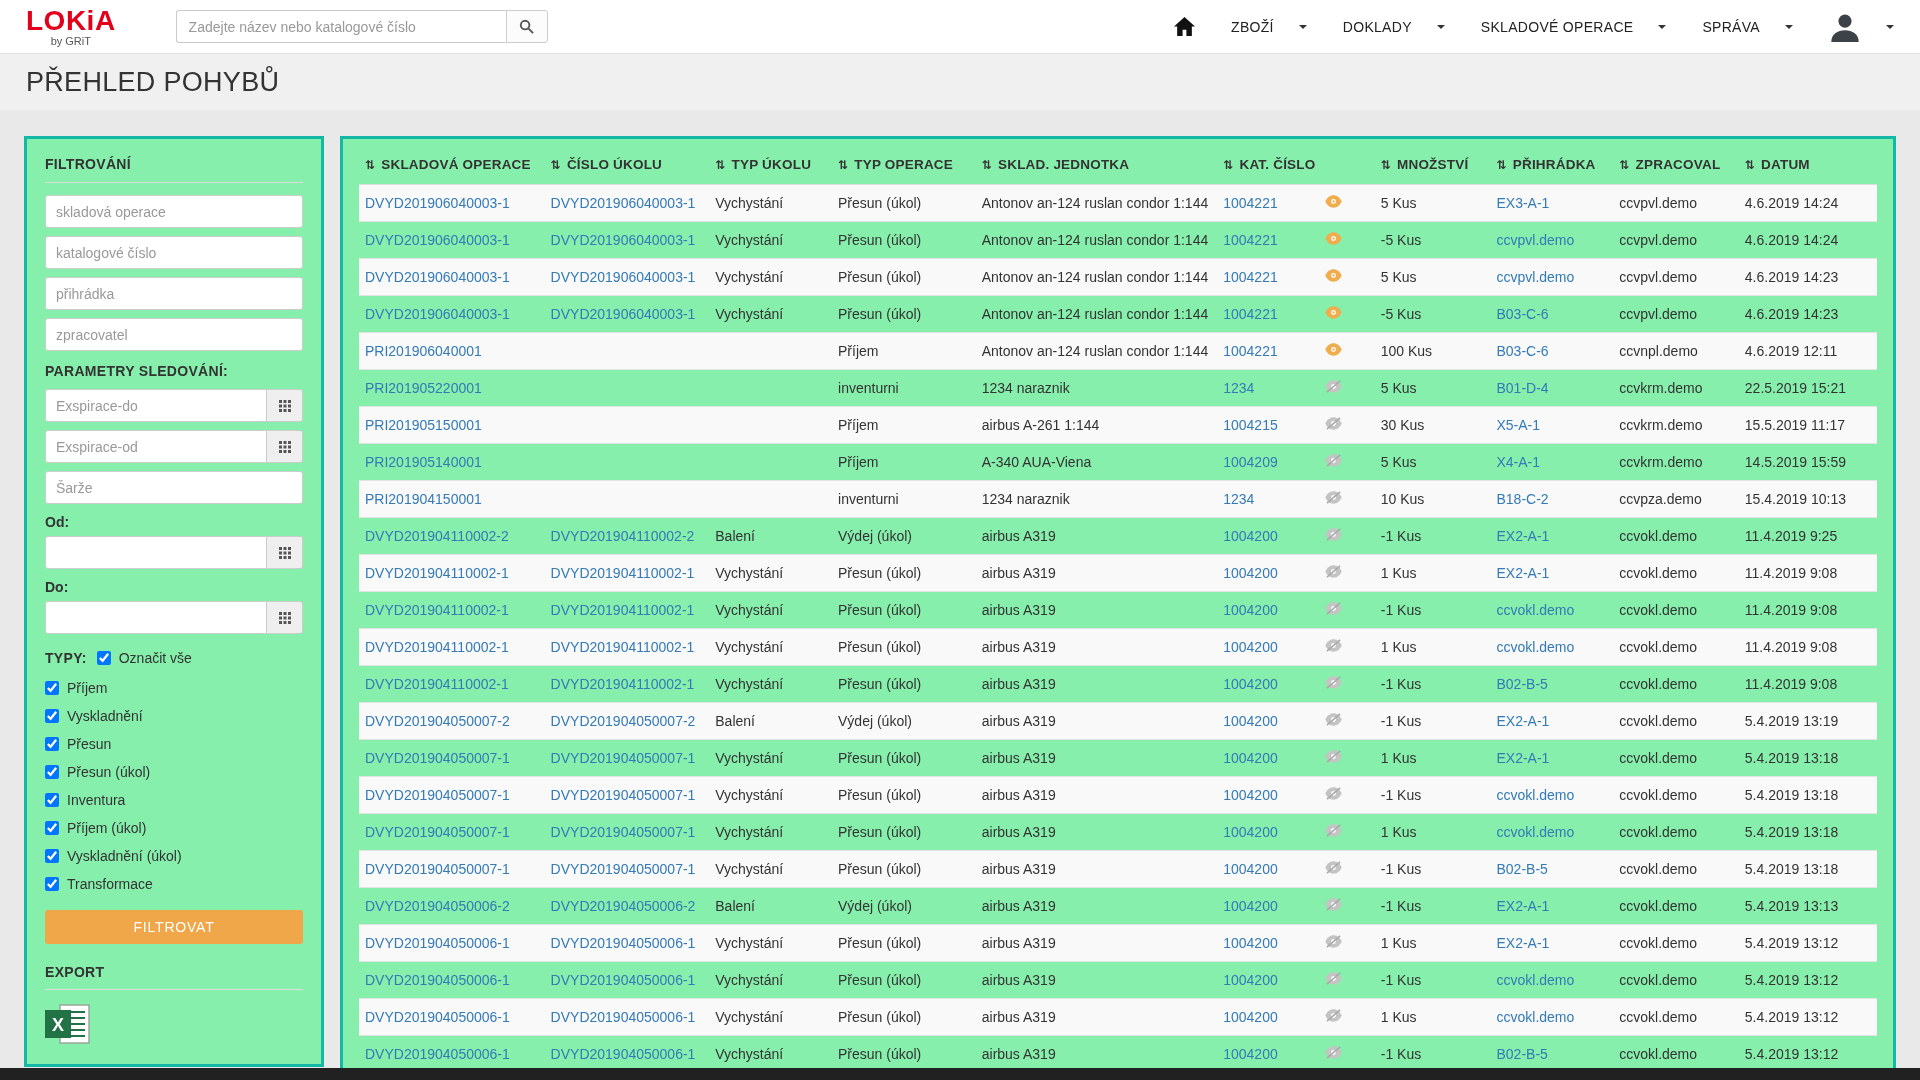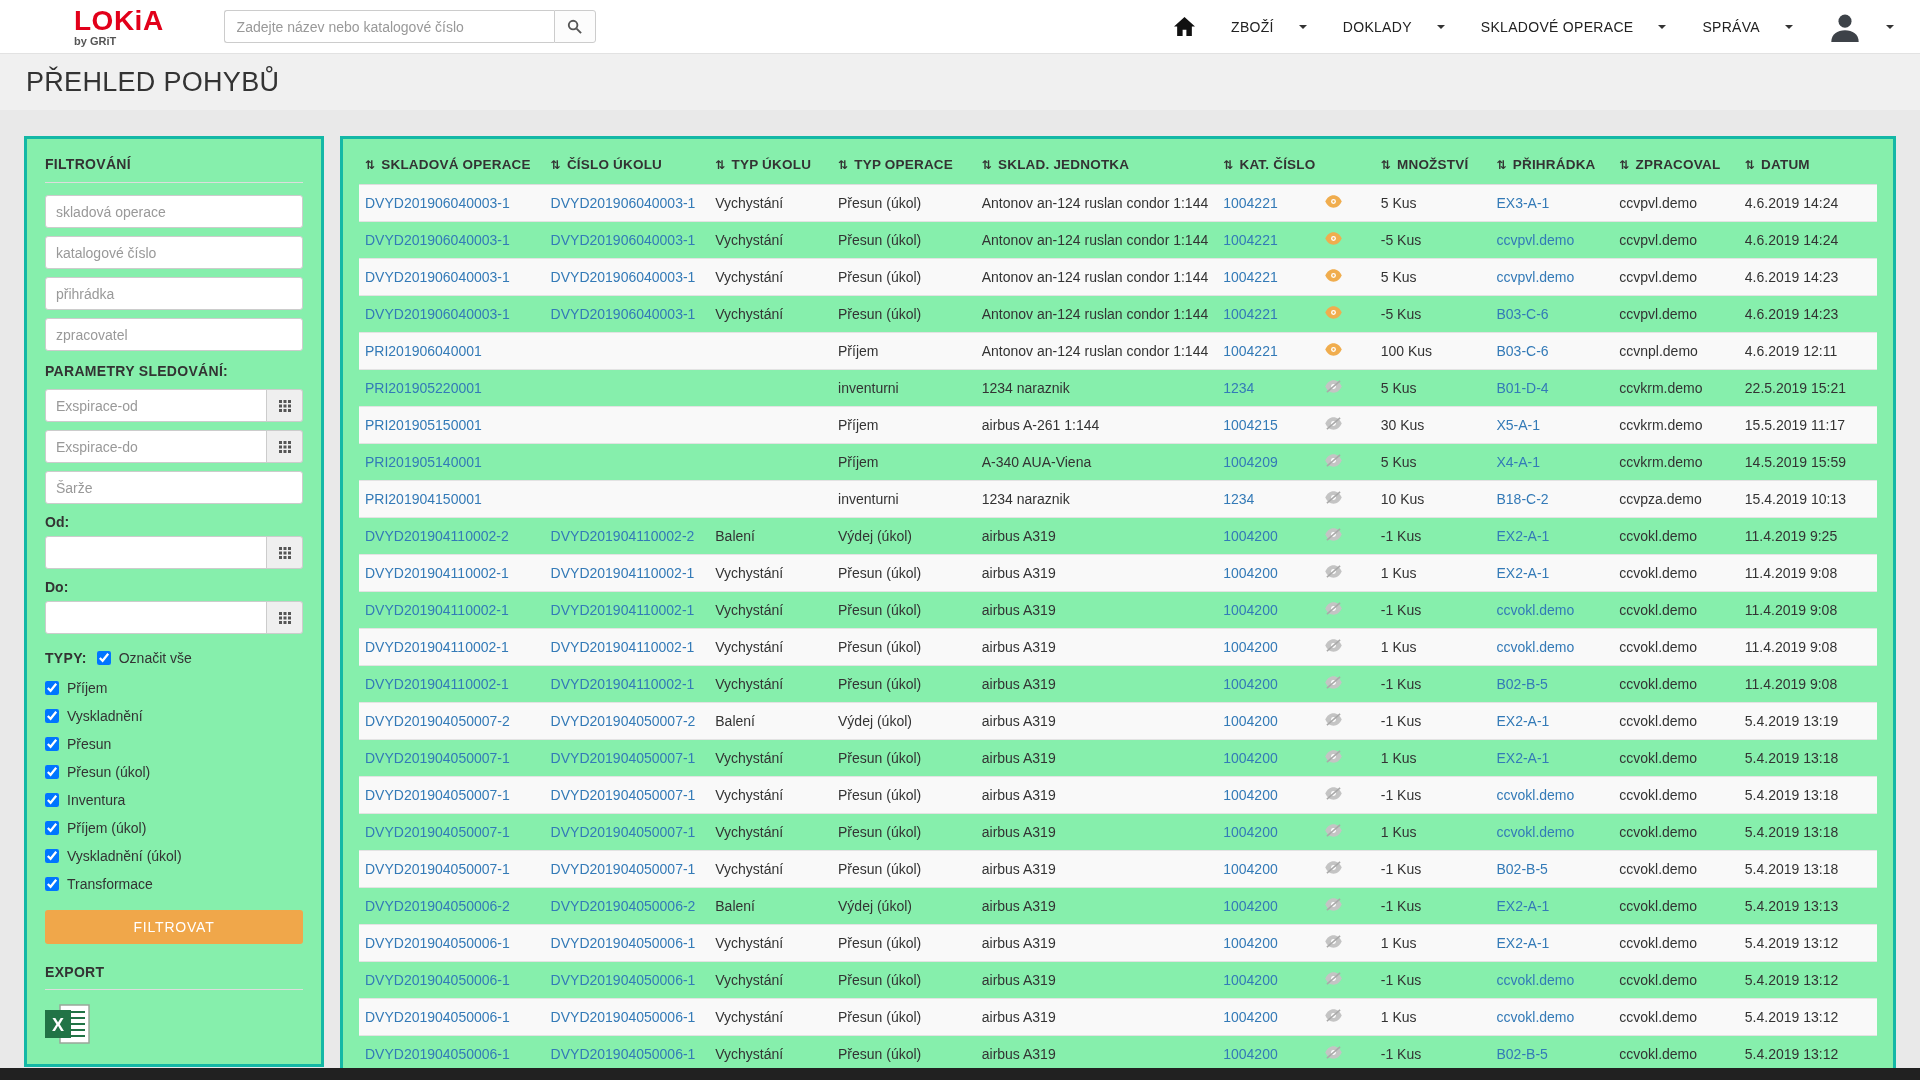--- a/index.html
+++ b/index.html
@@ -1,22 +1,22 @@
 <!DOCTYPE html>
 <html><head>
 <meta charset="utf-8">
 <style>
   html,body{margin:0;padding:0;width:1920px;height:1080px;overflow:hidden;
     font-family:"Liberation Sans",sans-serif;color:#333;background:#e9e9e9;position:relative;}
 
   
   .navbar{height:54px;background:#fff;display:flex;align-items:center;padding:0 26px;box-sizing:border-box;border-bottom:1px solid #e2e2e2;}
-  .logo{margin-right:60px;cursor:pointer;display:inline-block;line-height:1;margin-left:48px;}
+  .logo{margin-right:60px;cursor:pointer;display:inline-block;line-height:1;}
   .logo-name{color:#e2001a;font-weight:bold;font-size:28px;letter-spacing:.5px;}
-  .logo-tag{color:#555;font-weight:bold;font-size:11px;text-align:left;margin-top:1px;}
+  .logo-tag{color:#555;font-weight:normal;font-size:11px;text-align:center;margin-top:1px;}
   .search-group{display:flex;align-items:center;}
   .search-input{width:330px;height:33px;border:1px solid #ccc;border-right:none;border-radius:3px 0 0 3px;
     padding:1px 12px;font-size:14px;color:#8b5cf6;outline:none;box-sizing:border-box;font-family:inherit;}
   .search-input::placeholder{color:#999;}
   .search-btn{width:42px;height:33px;border:1px solid #ccc;background:#fcfcfc;border-radius:0 3px 3px 0;
     display:flex;align-items:center;justify-content:center;cursor:pointer;}
   .nav-right{margin-left:auto;display:flex;align-items:center;gap:36px;}
   .nav-item{display:flex;align-items:center;gap:25px;font-size:14px;color:#222;cursor:pointer;white-space:nowrap;letter-spacing:.3px;}
   .caret{display:inline-block;width:0;height:0;border-left:4px solid transparent;border-right:4px solid transparent;border-top:4px solid #333;}
 
@@ -146,39 +146,39 @@
     <div class="fgroup">
         <input class="s-input" type="text" placeholder="přihrádka" style="">
       </div>
     <div class="fgroup">
         <input class="s-input" type="text" placeholder="zpracovatel" style="">
       </div>
 
     <span class="side-h params-h">PARAMETRY SLEDOVÁNÍ:</span>
 
     <div class="fgroup with-btn">
-      <input class="s-input" type="text" placeholder="Exspirace-od" style="">
+      <input class="s-input" type="text" placeholder="Exspirace-do" style="">
       <button class="cal-btn">
         <span style="line-height:0;">
           <svg width="12" height="12" viewBox="0 0 12 12" fill="#555">
               <rect width="3" height="3"></rect>
               <rect x="4.5" width="3" height="3"></rect>
               <rect x="9" width="3" height="3"></rect>
               <rect y="4.5" width="3" height="3"></rect>
               <rect x="4.5" y="4.5" width="3" height="3"></rect>
               <rect x="9" y="4.5" width="3" height="3"></rect>
               <rect y="9" width="3" height="3"></rect>
               <rect x="4.5" y="9" width="3" height="3"></rect>
               <rect x="9" y="9" width="3" height="3"></rect>
             </svg>
         </span>
       </button>
     </div>
     <div class="fgroup with-btn">
-      <input class="s-input" type="text" placeholder="Exspirace-do" style="">
+      <input class="s-input" type="text" placeholder="Exspirace-od" style="">
       <button class="cal-btn">
         <span style="line-height:0;">
           <svg width="12" height="12" viewBox="0 0 12 12" fill="#555">
               <rect width="3" height="3"></rect>
               <rect x="4.5" width="3" height="3"></rect>
               <rect x="9" width="3" height="3"></rect>
               <rect y="4.5" width="3" height="3"></rect>
               <rect x="4.5" y="4.5" width="3" height="3"></rect>
               <rect x="9" y="4.5" width="3" height="3"></rect>
               <rect y="9" width="3" height="3"></rect>

